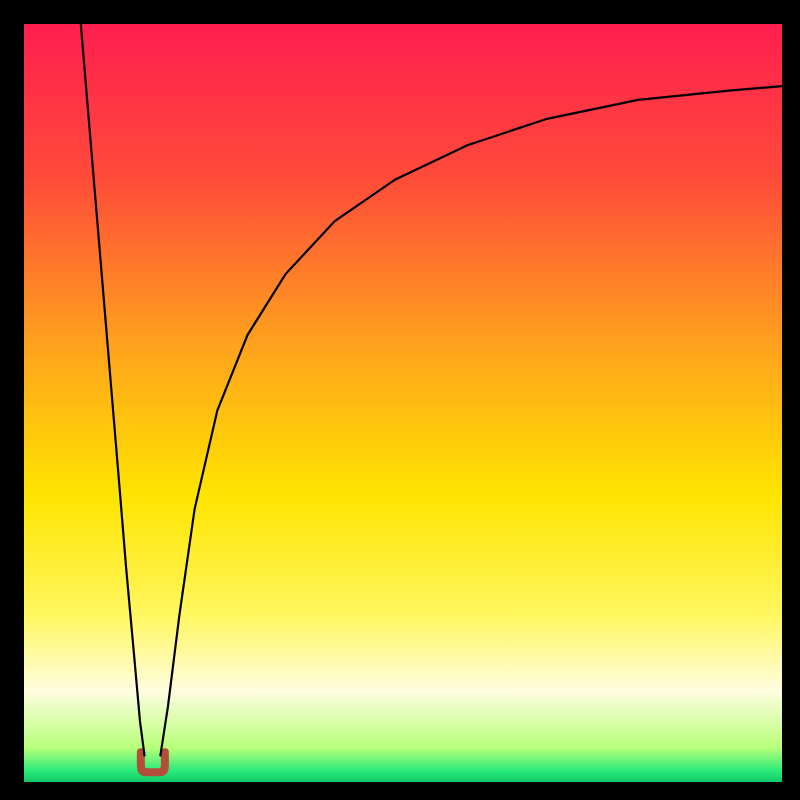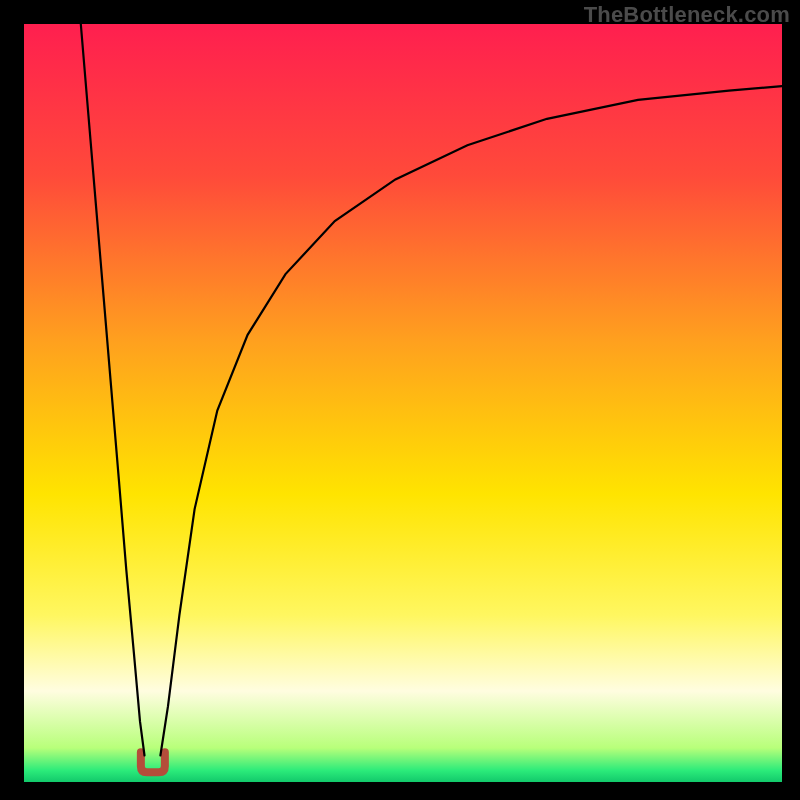--- a/index.html
+++ b/index.html
@@ -46,14 +46,13 @@
         </linearGradient>
     </defs>
 
     <rect id="plotRect" fill="url(#bgGrad)" x="24" y="24" width="758" height="758"></rect>
 
     <path id="dipMarker" fill="none" stroke-linecap="round" d="M 140.86 752.292 L 140.86 766.292 Q 140.86 772.292 146.86 772.292 L 158.86 772.292 Q 164.86 772.292 164.86 766.292 L 164.86 752.292" stroke="#b44d3a" stroke-width="8"></path>
 
     <path id="curveLeft" fill="none" stroke-linecap="round" d="M80.8 24.0 L88.4 115.0 L96.0 205.9 L103.6 296.9 L111.2 387.8 L118.8 478.8 L126.3 569.8 L133.9 653.1 L140.0 721.4 L144.5 755.5" stroke="#000000" stroke-width="2.2"></path>
     <path id="curveRight" fill="none" stroke-linecap="round" d="M160.4 755.5 L168.0 706.2 L179.4 615.2 L194.6 509.1 L217.3 410.6 L247.6 334.8 L285.5 274.1 L334.8 221.1 L395.4 179.4 L467.4 145.3 L547.0 118.8 L638.0 99.8 L728.9 90.7 L782.0 86.2" stroke="#000000" stroke-width="2.2"></path>
   </svg>
-  <div class="watermark">TheBottleneck.com</div>
 </div>
 
 </body></html>

